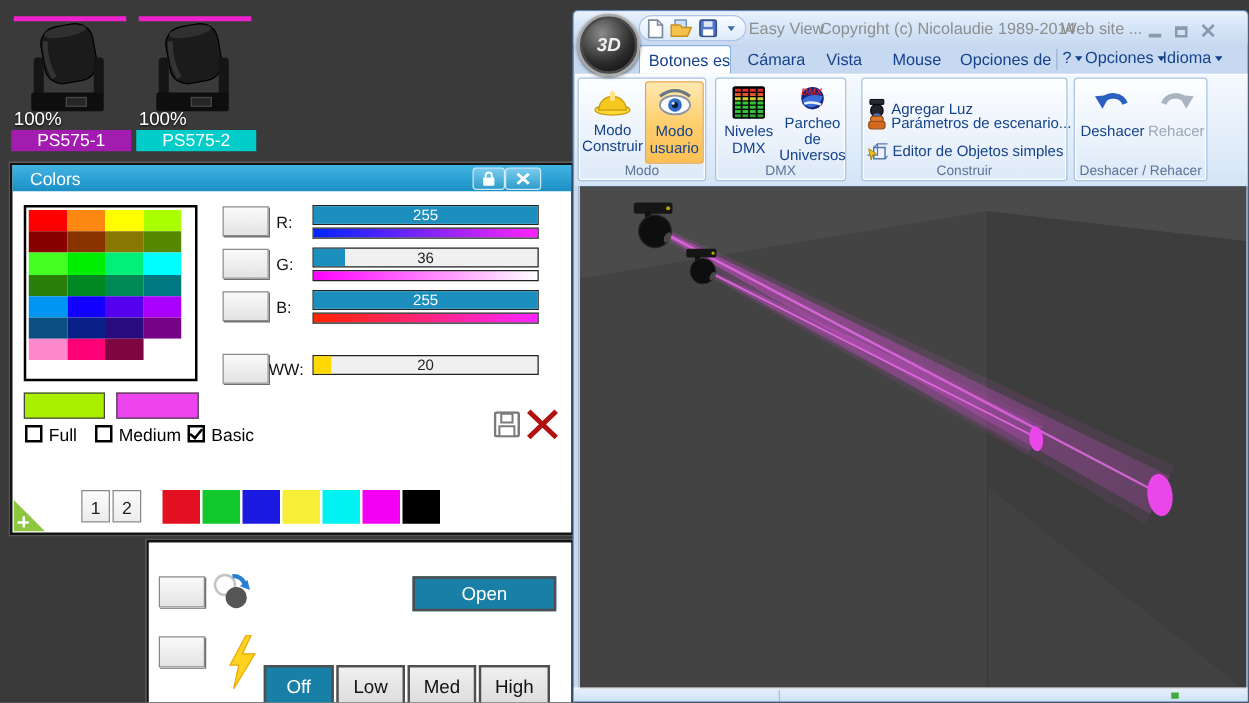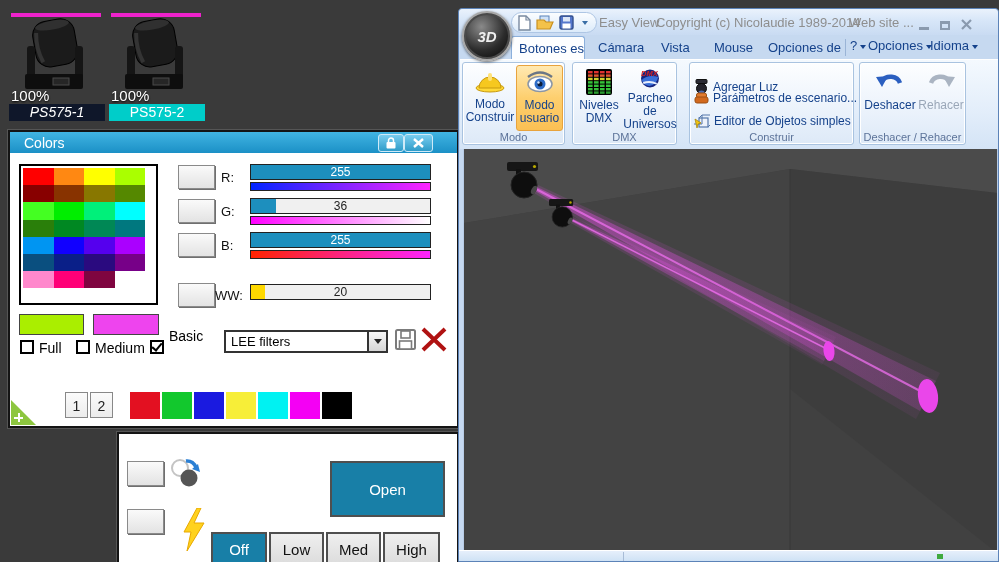--- a/index.html
+++ b/index.html
@@ -112,21 +112,21 @@
         <rect x="22" y="2" width="42" height="46" rx="14" fill="#1b1b1b" stroke="#000"></rect>
         <ellipse cx="43" cy="7" rx="17" ry="4.5" fill="#303030"></ellipse>
         <path d="M26,12 q-3,16 2,30" stroke="#343434" stroke-width="4" fill="none"></path>
       </g>
       <rect x="14" y="28" width="8" height="32" rx="3" fill="#151515"></rect>
       <rect x="62" y="28" width="8" height="32" rx="3" fill="#151515"></rect>
       <rect x="12" y="56" width="58" height="15" rx="2" fill="#0e0e0e"></rect>
       <rect x="40" y="60" width="16" height="7" fill="#262626" stroke="#4a4a4a" stroke-width="1"></rect>
     </svg>
     <div class="pct">100%</div>
-    <div class="flabel" style="background-color: #0f172a; font-style: italic;">PS575-1</div>
+    <div class="flabel" style="background-color: #a21caf;">PS575-1</div>
   </div>
 
   <div class="fixture" style="left:109px;top:10px;">
     <div class="colorbar" style="background-color: rgb(238, 34, 204);"></div>
     <svg class="fiximg" width="84" height="72" viewBox="0 0 84 72">
       <g transform="rotate(-10 42 30)">
         <rect x="22" y="2" width="42" height="46" rx="14" fill="#1b1b1b" stroke="#000"></rect>
         <ellipse cx="43" cy="7" rx="17" ry="4.5" fill="#303030"></ellipse>
         <path d="M26,12 q-3,16 2,30" stroke="#343434" stroke-width="4" fill="none"></path>
       </g>
@@ -220,28 +220,22 @@
     </div>
 
     <div class="cur-swatch" style="left: 9px; top: 182px; background-color: rgb(170, 238, 0);"></div>
     <div class="cur-swatch" style="left: 83px; top: 182px; width: 66px; background-color: rgb(238, 68, 238);"></div>
 
     <div class="cb" style="left:10px;top:208px;"></div>
     <span class="cb-label" style="left:29px;top:208px;">Full</span>
     <div class="cb" style="left:66px;top:208px;"></div>
     <span class="cb-label" style="left:85px;top:208px;">Medium</span>
     <div class="cb active" style="left:140px;top:208px;"></div>
-    <span class="cb-label" style="left:159px;top:196px;">Basic</span>
-
-    <div class="dropdown">
-      <span class="dd-text">LEE filters</span>
-      <span class="dd-btn">
-          <span class="caret-dn"></span>
-        </span>
-    </div>
+    <span class="cb-label" style="left:159px;top:208px;">Basic</span>
+
     <svg style="position:absolute;left:385px;top:197px;" width="21" height="21" viewBox="0 0 21 21">
       <rect x="1" y="1" width="19" height="19" rx="1.5" fill="#fff" stroke="#7b7b7b" stroke-width="2"></rect>
       <rect x="6" y="2" width="9" height="7" fill="#fff" stroke="#7b7b7b" stroke-width="1.6"></rect>
       <rect x="4.5" y="12" width="12" height="8" fill="#fff" stroke="#7b7b7b" stroke-width="1.6"></rect>
     </svg>
     <svg style="position:absolute;left:410px;top:195px;" width="28" height="25" viewBox="0 0 28 25">
       <path d="M3,2 L25,23 M25,2 L3,23" stroke="#b01212" stroke-width="4"></path>
     </svg>
 
     <div class="preset-btn" style="left:55px;top:260px;">1</div>
@@ -262,21 +256,21 @@
 
   <div class="dialog" style="left:117px;top:432px;width:338px;height:132px;">
 
     <div class="sbtn" style="left:8px;top:27px;height:25px;"></div>
     <svg style="position:absolute;left:50px;top:24px;" width="34" height="32" viewBox="0 0 34 32">
       <circle cx="11" cy="10" r="8" fill="#ffffff" stroke="#c4c4c4" stroke-width="2"></circle>
       <circle cx="20" cy="20" r="8.5" fill="#555"></circle>
       <path d="M17,3 a9,9 0 0 1 10,7" stroke="#2a7fd4" stroke-width="3.5" fill="none"></path>
       <polygon points="29,6 31,14 23,11" fill="#2a7fd4"></polygon>
     </svg>
-    <div class="lamp-btn active" style="left:211px;top:27px;width:115px;height:56px;">
+    <div class="lamp-btn active" style="left:211px;top:27px;width:115px;height:28px;">
       <span>Open</span>
     </div>
 
     <div class="sbtn" style="left:8px;top:75px;height:25px;"></div>
     <svg style="position:absolute;left:62px;top:74px;" width="26" height="44" viewBox="0 0 26 44">
       <polygon points="16,0 3,24 10,24 6,43 23,15 13,15 20,0" fill="#ffd21e" stroke="#e8a800" stroke-width="1"></polygon>
     </svg>
 
     <div class="lamp-btn active" style="left:92px;top:98px;width:56px;height:34px;">
       <span>Off</span>

